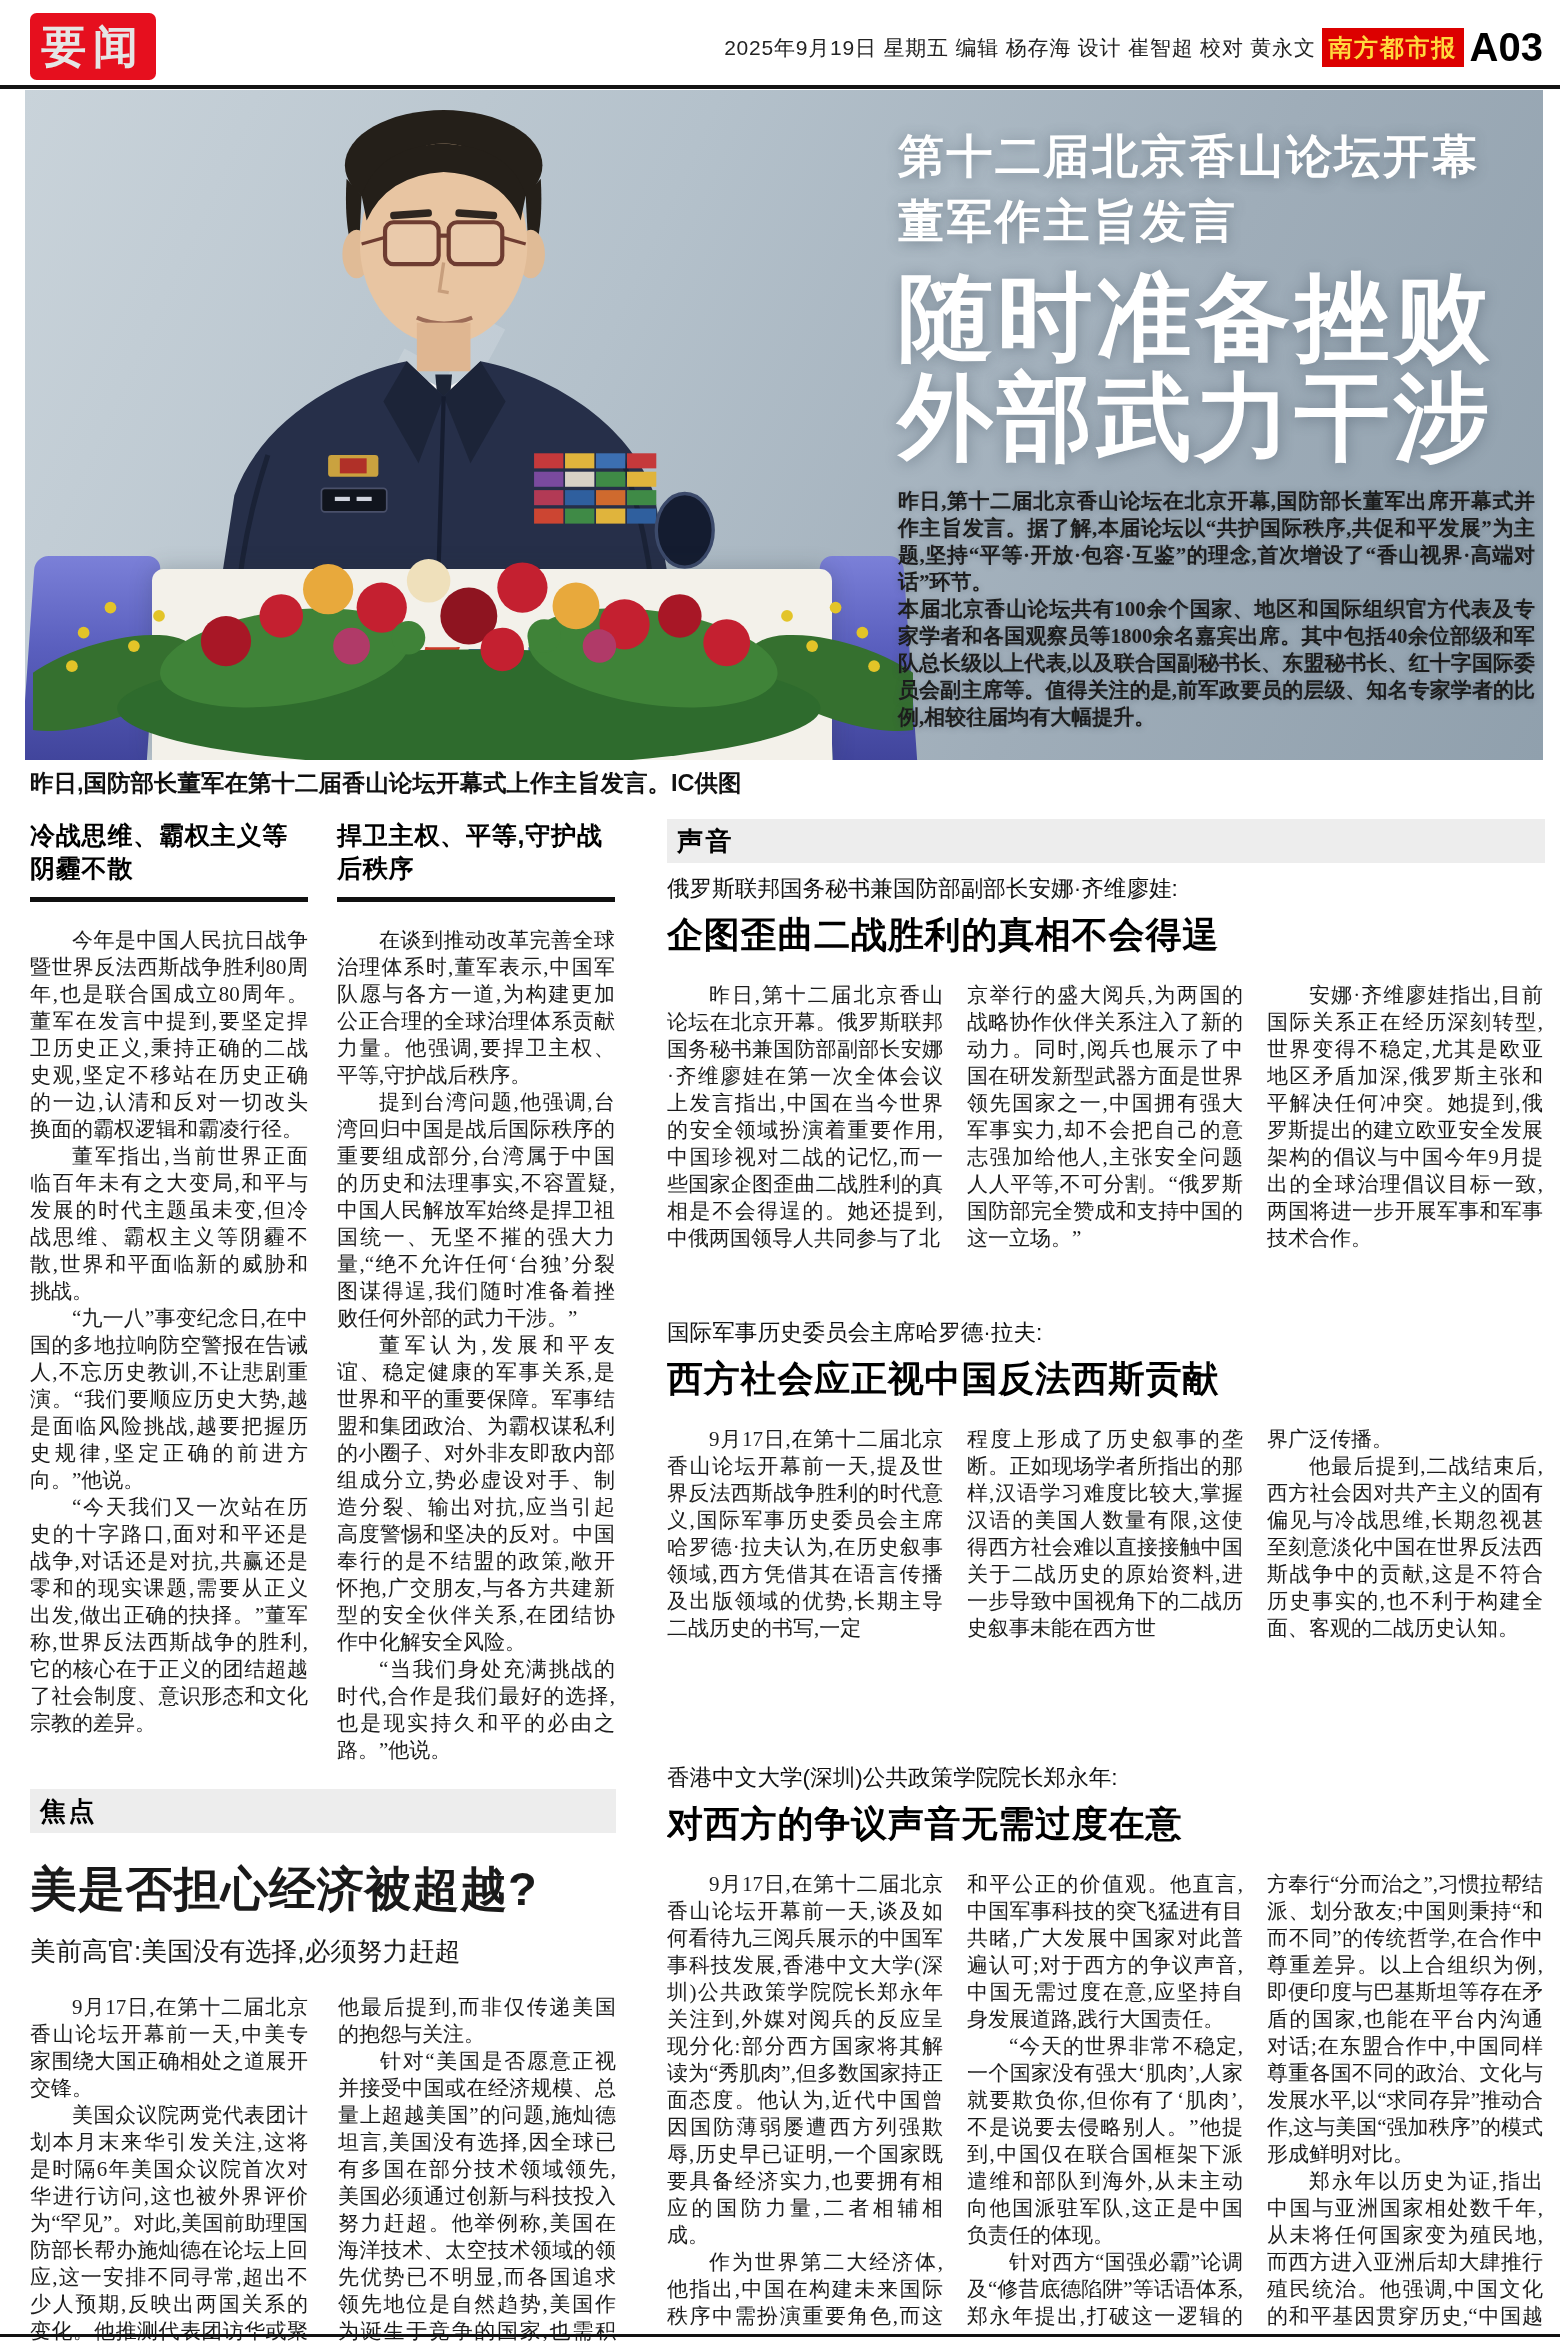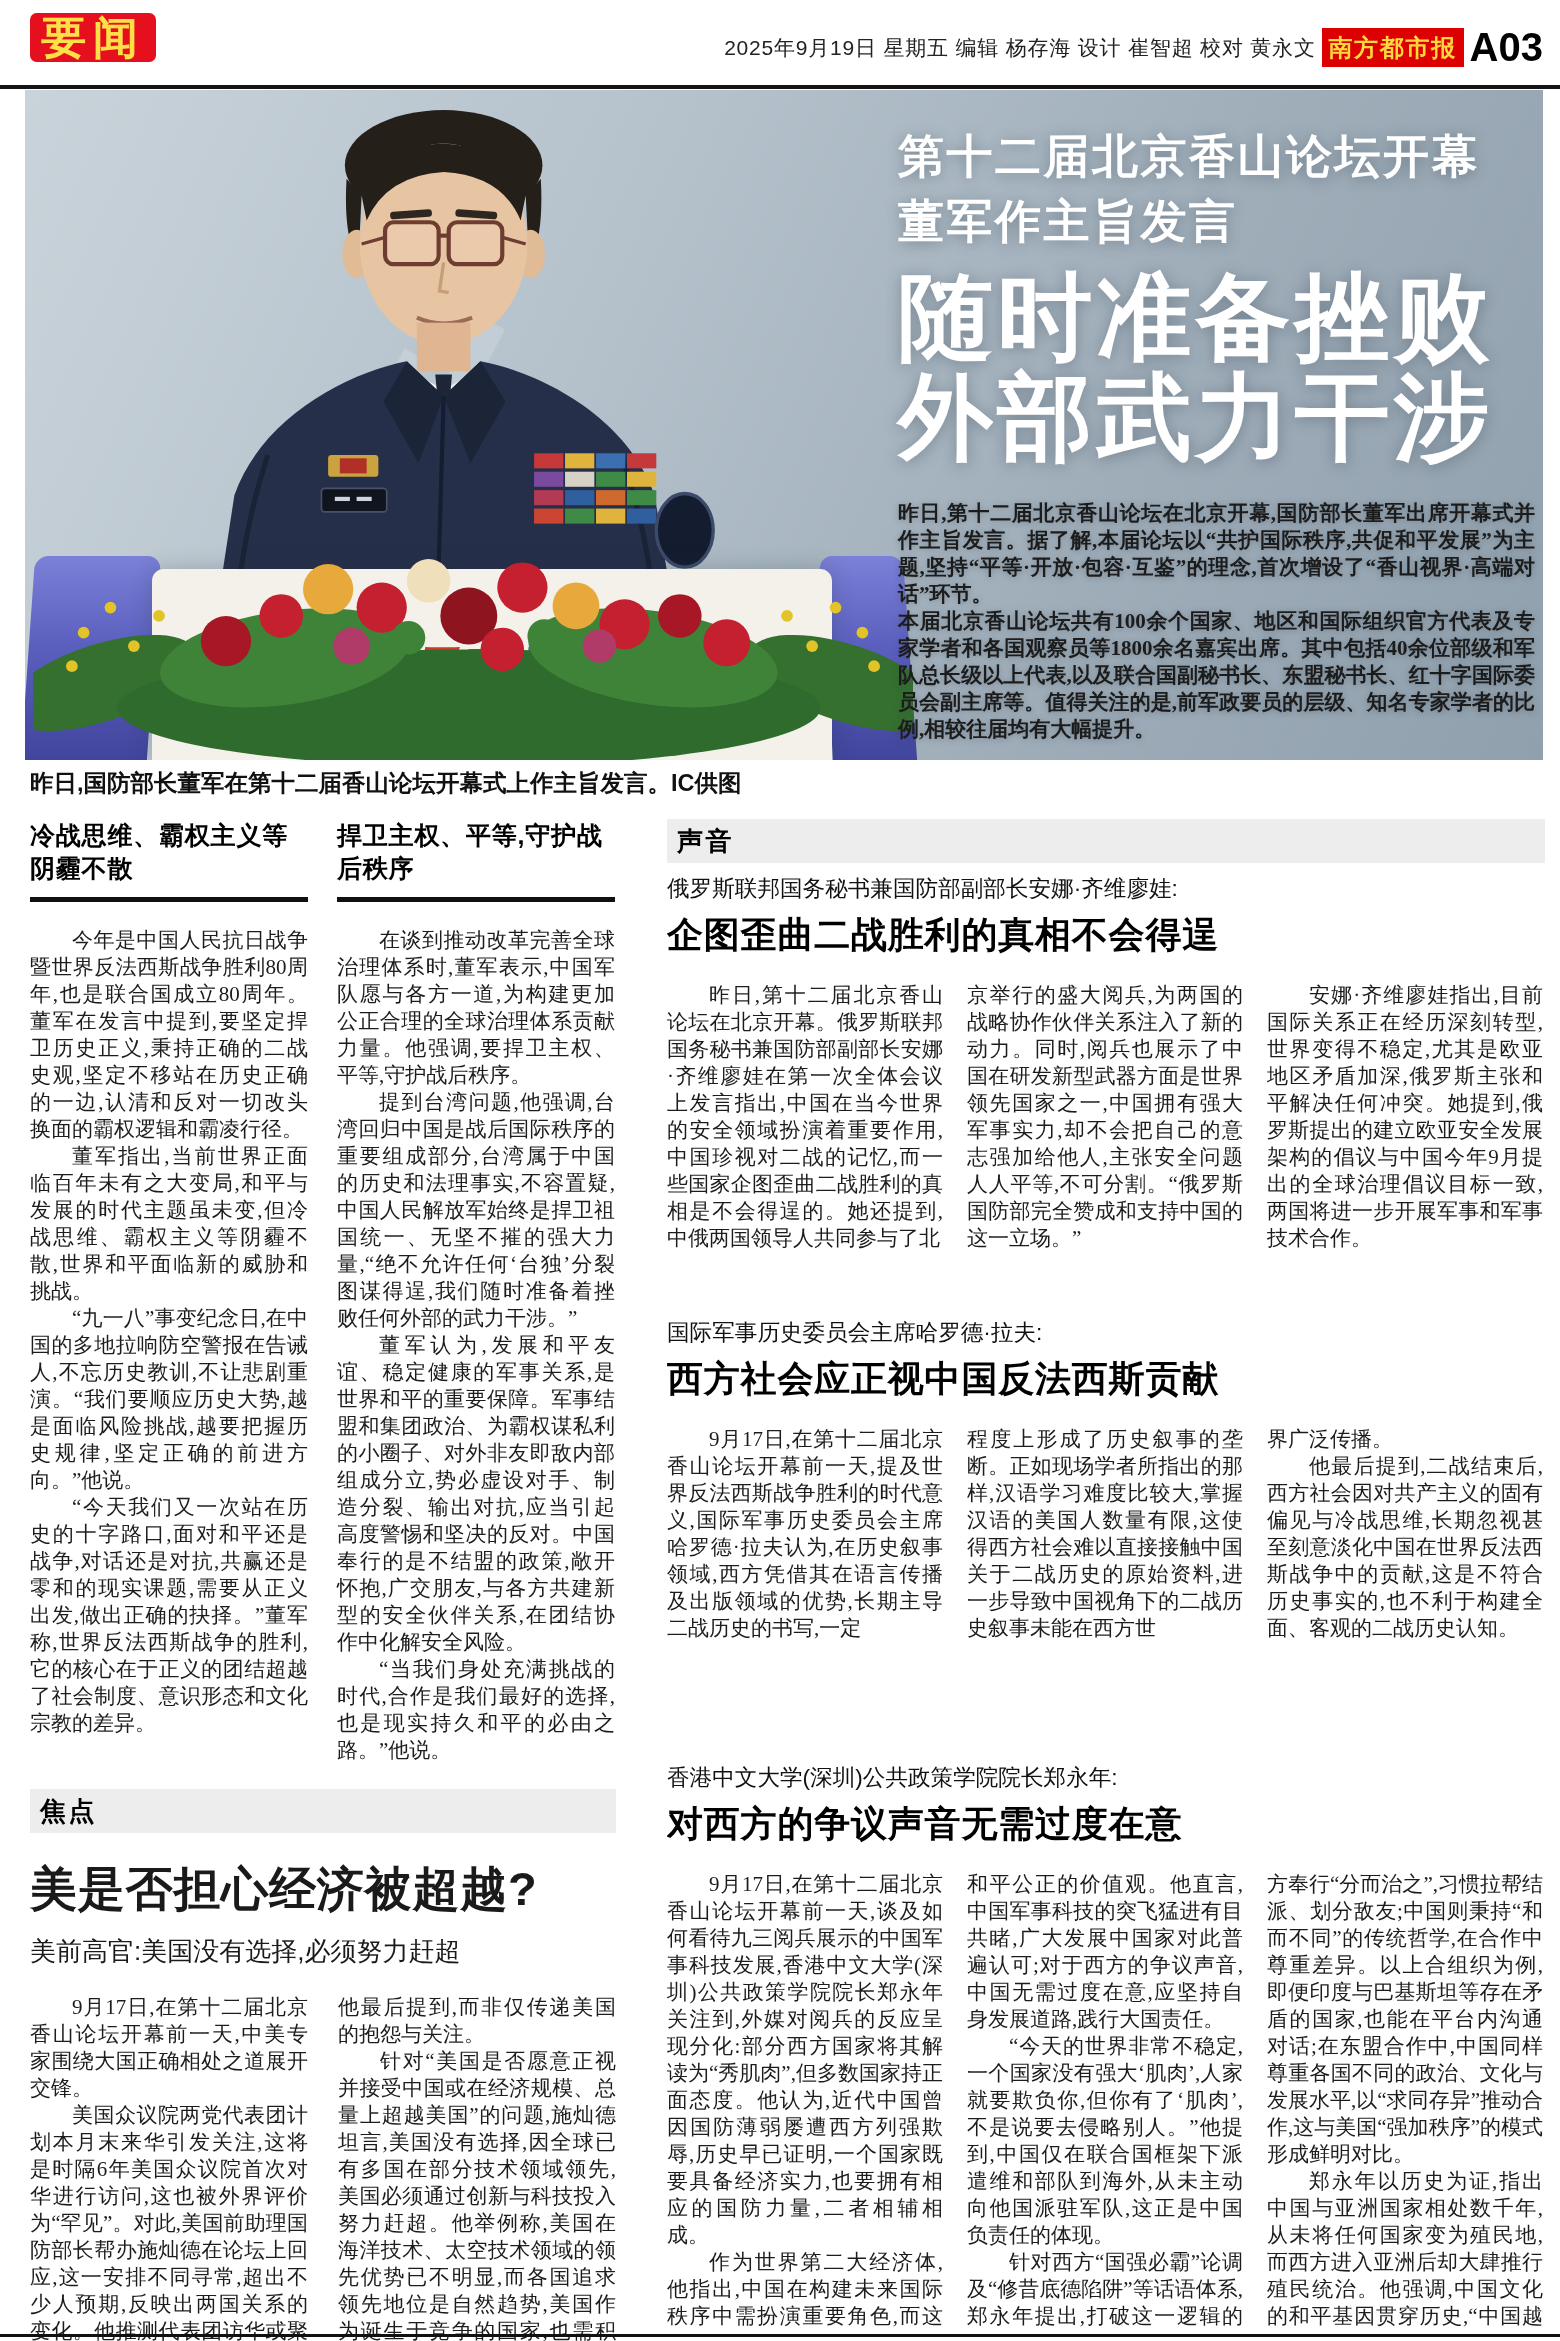--- a/index.html
+++ b/index.html
@@ -1,20 +1,20 @@
 <!DOCTYPE html>
 <html style="font-size:13.4px"><head>
 <meta charset="utf-8">
 <style>
   html,body{margin:0;padding:0;background:#888;}
   .page{position:relative;width:1560px;height:2342px;background:#ffffff;overflow:hidden;
         font-family:"Liberation Sans",sans-serif;color:#1a1a1a;margin:0 auto;}
   
-  .hdr-tag{position:absolute;left:30px;top:13.4px;width:126px;height:49px;background:#e60f1e;
-           color:#fde047;font-size:45px;font-weight:bold;display:flex;align-items:center;
+  .hdr-tag{position:absolute;left:30px;top:13.4px;width:126px;height:67px;background:#e60f1e;
+           color:#e5e5e5;font-size:45px;font-weight:bold;display:flex;align-items:center;
            justify-content:center;letter-spacing:6.7px;border-radius:6.7px;}
   .hdr-right{position:absolute;right:17px;top:25px;display:flex;align-items:center;gap:6px;}
   .dateline{font-size:21px;color:#222;letter-spacing:0.8px;}
   .brand{background:#dc0000;color:#ffd83d;font-weight:bold;font-size:24px;padding:3.4px 6.7px;
          font-family:"Liberation Serif",serif;letter-spacing:1.7px;}
   .pageno{font-size:40px;font-weight:700;color:#000;}
   .hdr-rule{position:absolute;left:0;top:85px;width:1560px;height:4.2px;background:#141414;}
   
   .photo{position:absolute;left:25px;top:90px;width:1518px;height:670px;overflow:hidden;
          background:linear-gradient(115deg,#c9d3da 0%,#b4c1cb 38%,#9fadb9 70%,#90a0ad 100%);}
@@ -32,21 +32,21 @@
   .panel-text{font-size:39px;font-weight:800;color:#3a66ae;letter-spacing:5px;
               font-family:"Liberation Serif",serif;}
   .panel-num{color:#cc3a28;font-size:47px;font-style:italic;}
   .flowers{position:absolute;left:8.4px;top:392px;}
   
   .overlay{position:absolute;left:873px;top:34px;width:637px;color:#fff;}
   .ov-kicker{font-size:46px;font-weight:700;line-height:1.42;letter-spacing:2.5px;
              text-shadow:0 1.7px 13.4px rgba(55,70,85,.45);}
   .ov-head{font-size:95px;font-weight:900;line-height:1.05;letter-spacing:4.2px;margin-top:13.4px;
            text-shadow:0 1.7px 15px rgba(50,65,80,.4);}
-  .ov-body{margin-top:32px;font-size:24px;font-weight:600;line-height:1.24;text-align:justify;
+  .ov-body{margin-top:20px;font-size:24px;font-weight:600;line-height:1.24;text-align:justify;
            text-shadow:0 0.8px 6.7px rgba(55,70,85,.4);}
   .ov-body p{margin:0;}
   
   .caption{position:absolute;left:30px;top:767px;font-size:23.5px;font-weight:bold;color:#111;}
   
   .flow p{font-size:21px;line-height:27px;margin:0;text-align:justify;text-indent:2em;
           font-family:"Liberation Serif",serif;color:#1c1c1c;}
   .flow p.cont{text-indent:0;}
   
   .artcol{position:absolute;top:819px;width:278px;}

